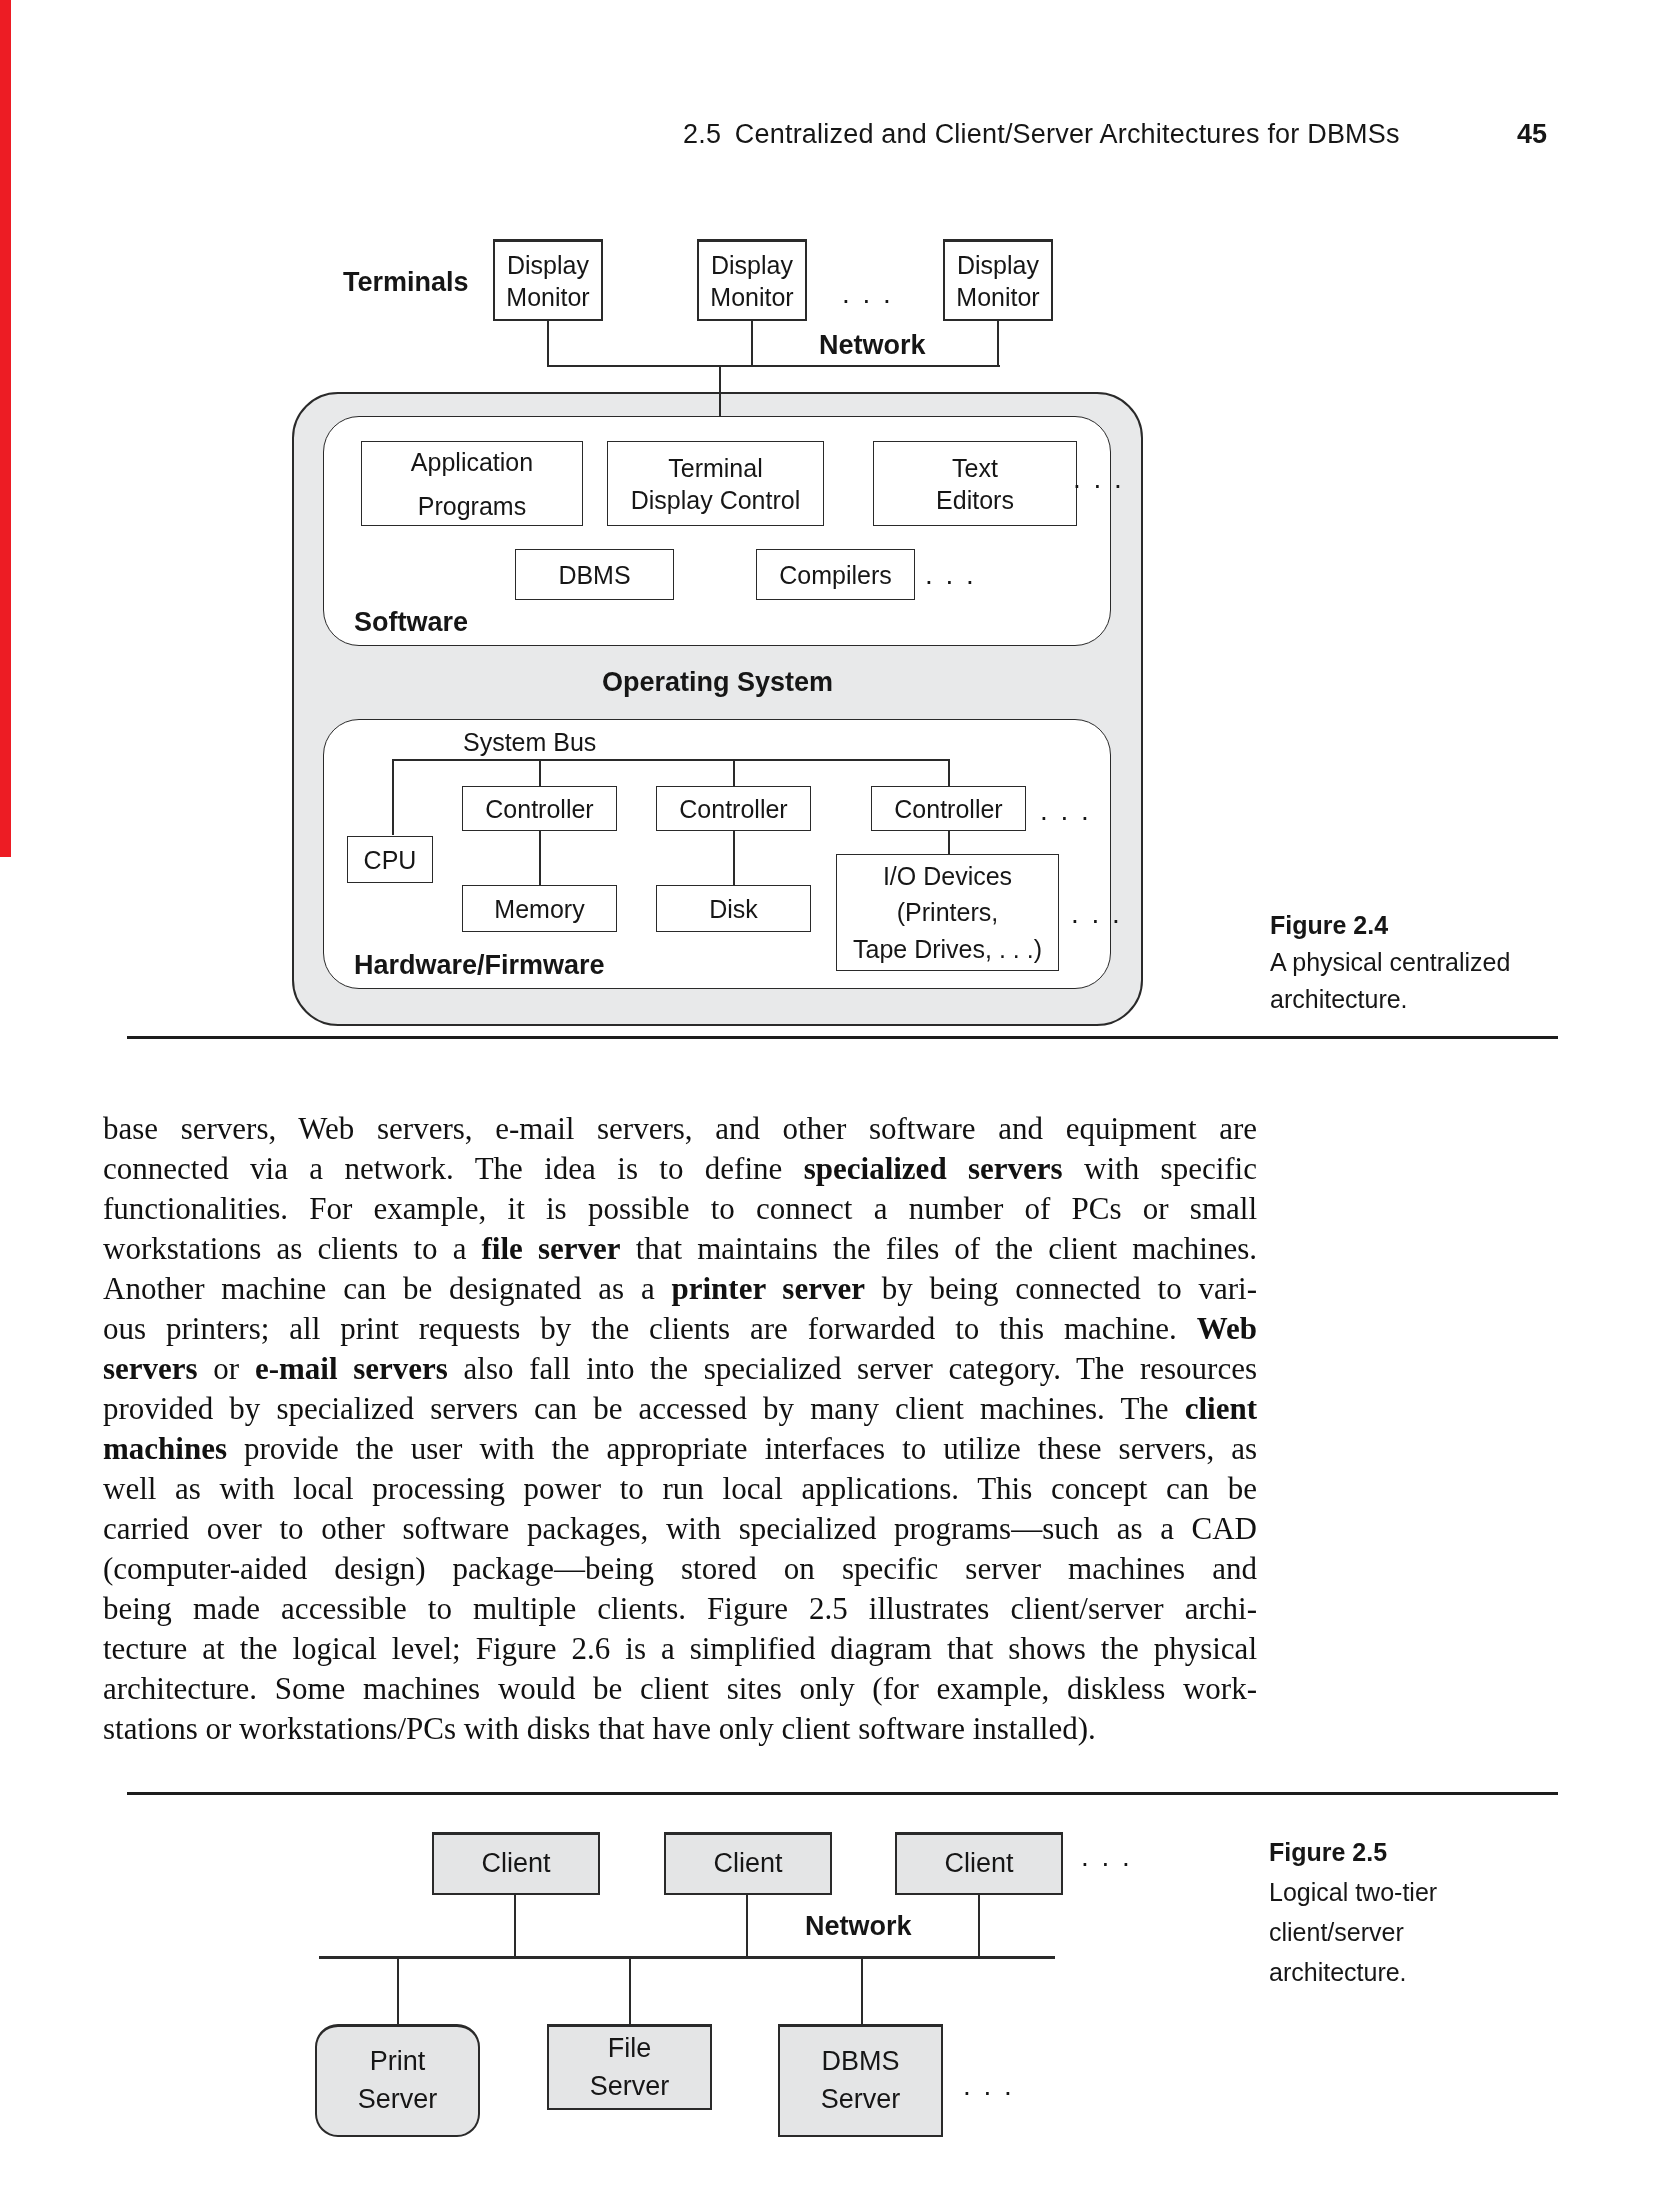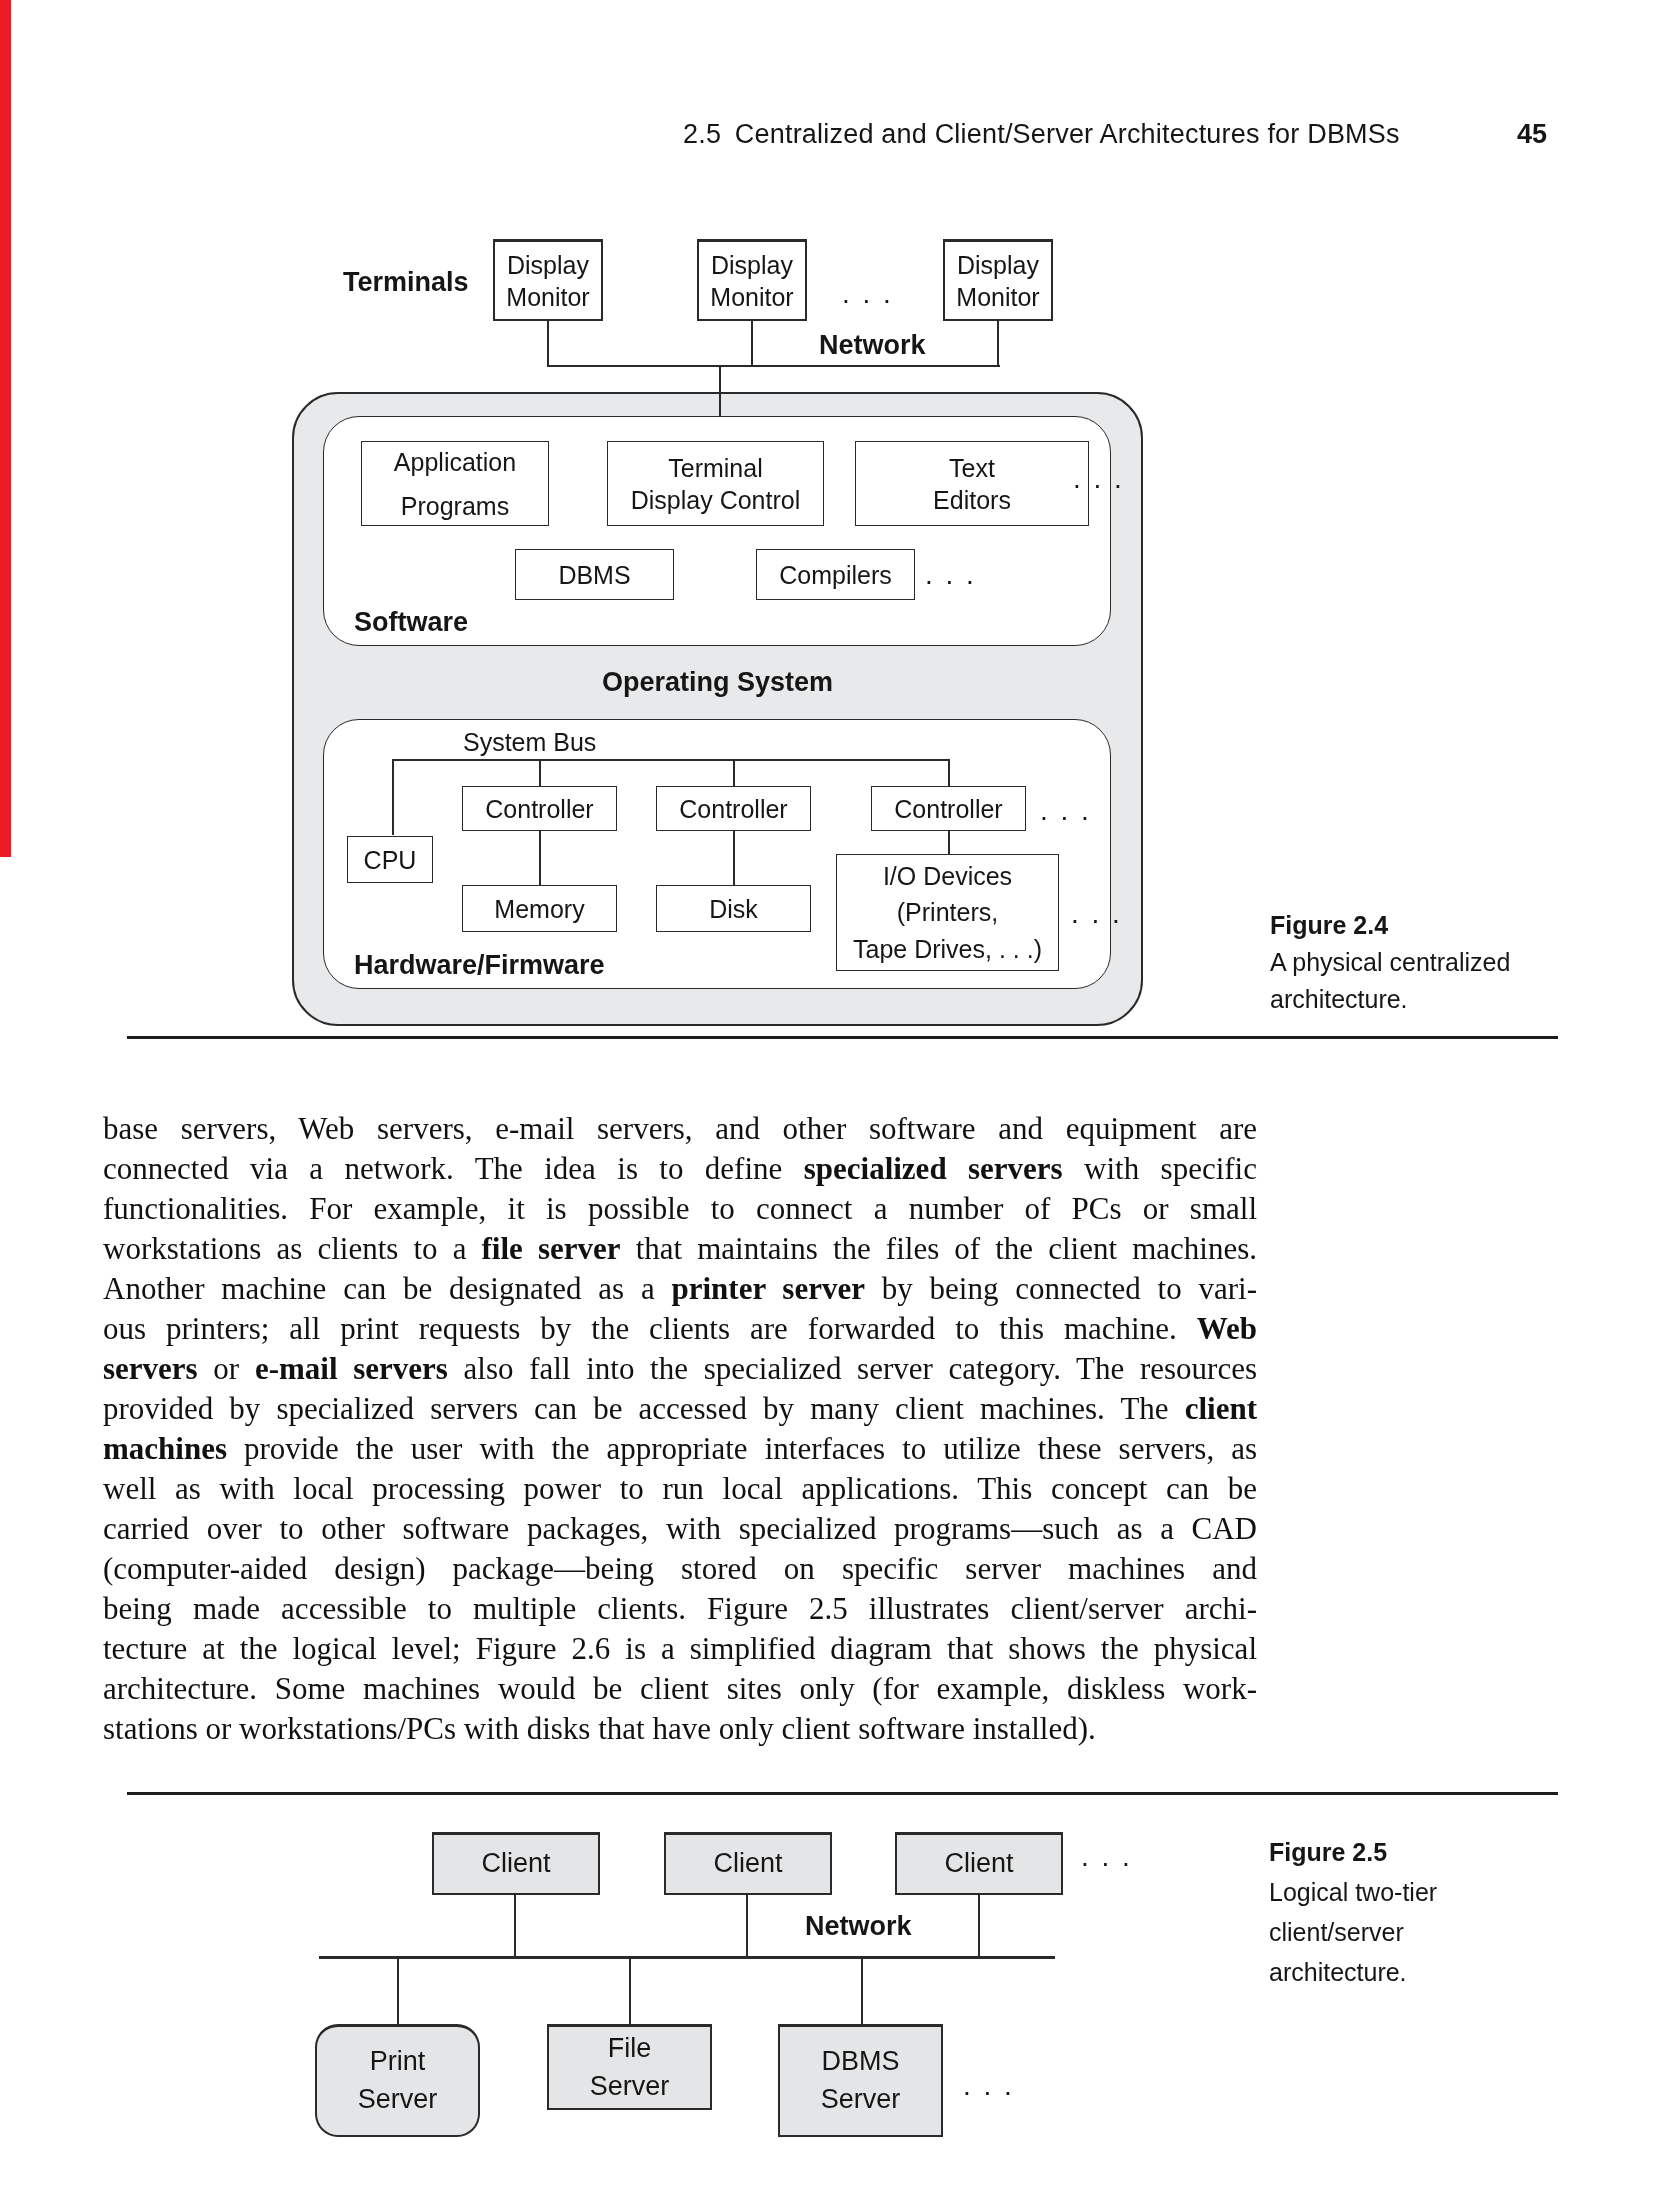--- a/index.html
+++ b/index.html
@@ -66,29 +66,29 @@
     <div class="vline" style="left:997px;top:320px;width:1.6px;height:46px;"></div>
     <div class="hline" style="left:547px;top:365px;width:453px;height:2px;"></div>
     <div class="lbl bold" style="left:819px;top:330px;">Network</div>
 
     <div class="rrect" style="left:292px;top:392px;width:851px;height:634px;background:#e8e9ea;border-radius:46px;"></div>
 
     <div class="vline" style="left:719px;top:366px;width:1.6px;height:76px;"></div>
 
     <div class="rrect" style="left:323px;top:416px;width:788px;height:230px;background:#ffffff;border-width:1.6px;border-radius:36px;"></div>
 
-    <div class="box" style="left:361px;top:441px;width:188px;height:85px;gap:12px;">
+    <div class="box" style="left:361px;top:441px;width:222px;height:85px;gap:12px;">
       <span>Application</span>
       <span>Programs</span>
     </div>
     <div class="box" style="left:607px;top:441px;width:217px;height:85px;">
       <span>Terminal</span>
       <span>Display Control</span>
     </div>
-    <div class="box" style="left:855px;top:441px;width:234px;height:85px;">
+    <div class="box" style="left:873px;top:441px;width:204px;height:85px;">
       <span>Text</span>
       <span>Editors</span>
     </div>
     <div class="ell" style="left:1073px;top:463px;">. . .</div>
 
     <div class="box" style="left:515px;top:549px;width:159px;height:51px;">
       <span>DBMS</span>
     </div>
     <div class="box" style="left:756px;top:549px;width:159px;height:51px;">
       <span>Compilers</span>

